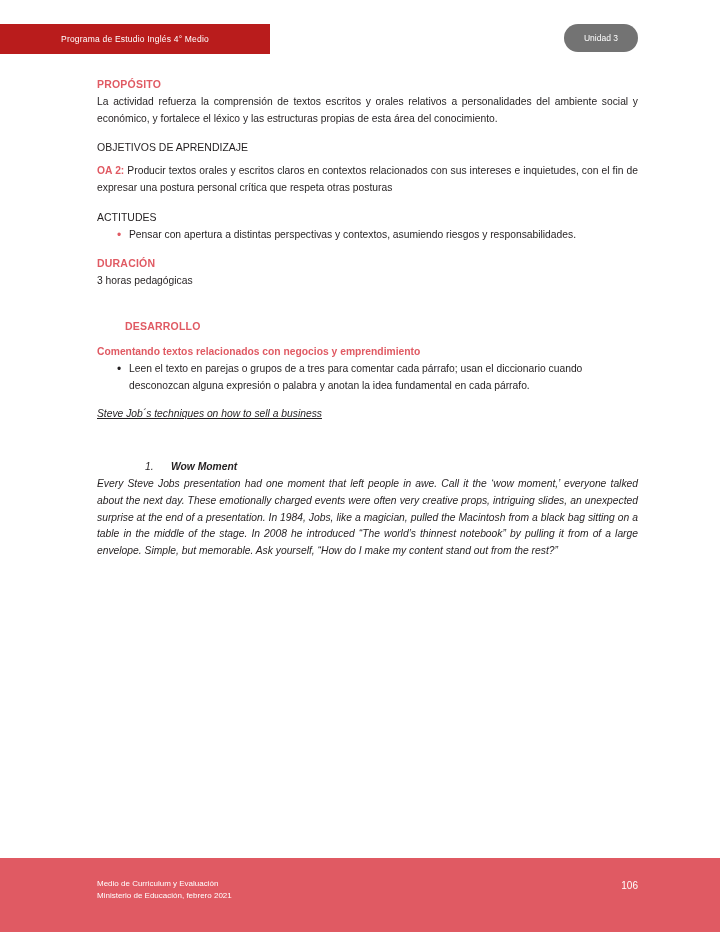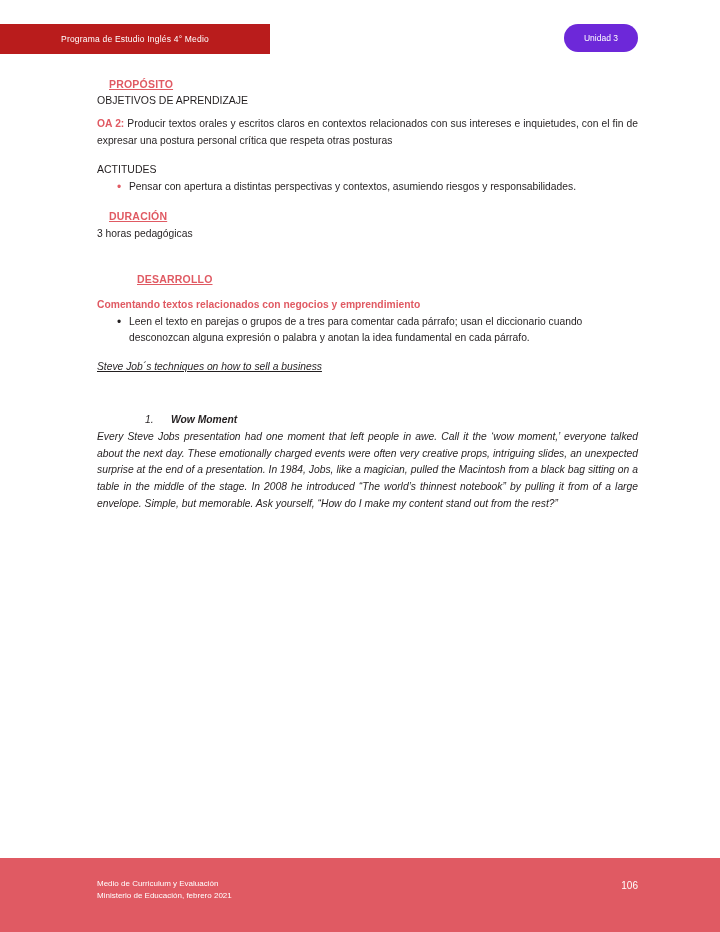--- a/index.html
+++ b/index.html
@@ -38,21 +38,21 @@
     font-size: 8.5px;
     letter-spacing: 0.2px;
   }
   .unit-pill {
     position: absolute;
     right: 82px;
     top: 24px;
     width: 74px;
     height: 28px;
     border-radius: 16px;
-    background: #6d28d9;
+    background: #737373;
     display: flex;
     align-items: center;
     justify-content: center;
   }
   .unit-pill span {
     color: #ffffff;
     font-size: 8.5px;
   }
 
   
@@ -70,23 +70,22 @@
     margin: 0 0 26px 0;
   }
   .doc-title .ital {
     font-style: italic;
   }
 
   .sec-head {
     color: #e05a63;
     font-size: 10.5px;
     font-weight: bold;
-    margin: 0 0 4px 12px;
+    margin: 0 0 4px 0;
     letter-spacing: 0.2px;
-    text-decoration: underline;
   }
   .sec-head-dark {
     color: #231f20;
     font-size: 10.5px;
     font-weight: normal;
     margin: 0 0 4px 0;
   }
   p.body {
     font-size: 10.3px;
     line-height: 1.62;
@@ -195,20 +194,21 @@
   </div>
 
   <div class="unit-pill">
     <span>Unidad 3</span>
   </div>
 
   <div class="content">
 
 
     <div class="sec-head">PROPÓSITO</div>
+    <p class="body">La actividad refuerza la comprensión de textos escritos y orales relativos a personalidades del ambiente social y económico, y fortalece el léxico y las estructuras propias de esta área del conocimiento.</p>
 
     <div class="sec-head-dark" style="margin-bottom:10px;">OBJETIVOS DE APRENDIZAJE</div>
 
     <p class="body oa-para"><span class="oa-label">OA 2:</span><span class="rest"> Producir textos orales y escritos claros en contextos relacionados con sus intereses e inquietudes, con el fin de expresar una postura personal crítica que respeta otras posturas</span></p>
 
 
     <div class="sec-head-dark">ACTITUDES</div>
     <ul class="bullets red">
       <li>Pensar con apertura a distintas perspectivas y contextos, asumiendo riesgos y responsabilidades.</li>
     </ul>

